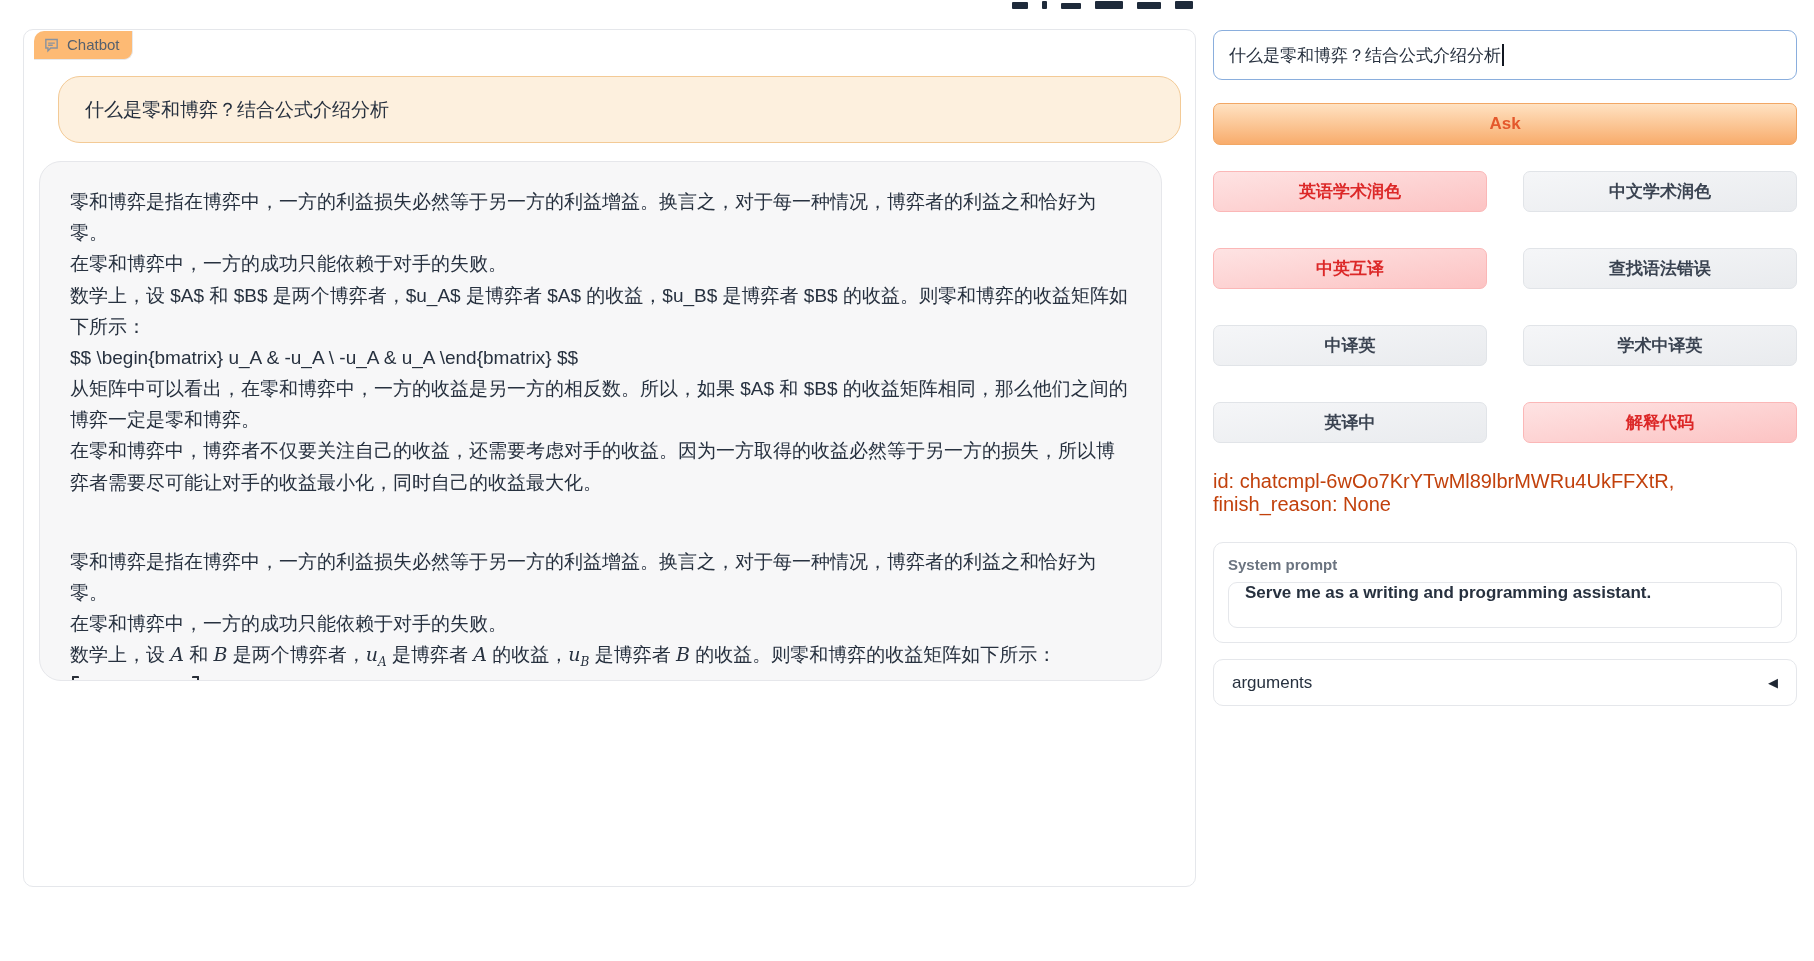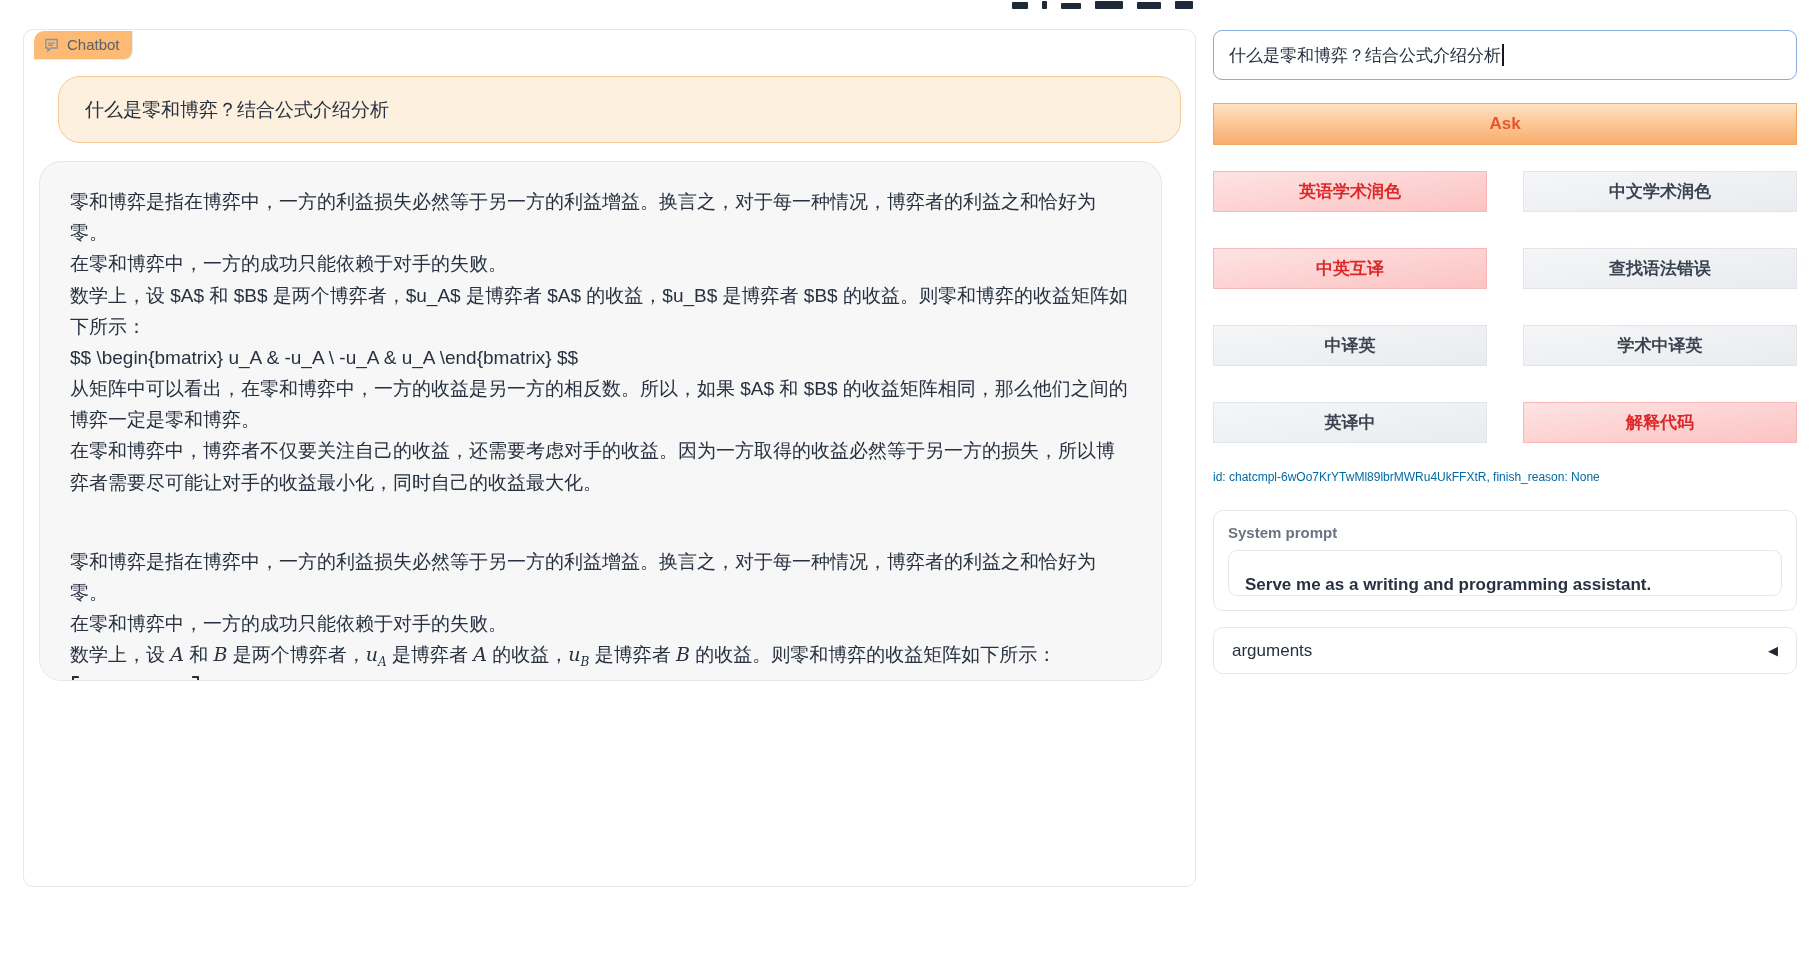--- a/index.html
+++ b/index.html
@@ -37,40 +37,40 @@
   .matrix .cells { display:grid; grid-template-columns:auto auto; column-gap:22px; row-gap:0;
     padding:1px 10px; font-size:18px; line-height:1.35; }
   .matrix .cell { text-align:center; }
 
   
   .controls { position:absolute; left:1213px; top:30px; width:584px; }
   .query-box { width:100%; height:50px; background:#fff; border:1.6px solid #8aaedd; border-radius:9px;
     display:flex; align-items:center; padding:0 15px; font-size:17px; color:#27313f; }
   .caret { display:inline-block; width:1.6px; height:22px; background:#121721; margin-left:1px; }
 
-  .btn { display:flex; align-items:center; justify-content:center; border-radius:0;
+  .btn { display:flex; align-items:center; justify-content:center; border-radius:7px;
     font-size:17px; font-weight:600; cursor:pointer; }
   .ask-btn { margin-top:23px; height:42px;
     background:linear-gradient(to bottom,#ffe2c2 0%,#f8ac6c 100%);
     border:1px solid #f2a765; color:#e4582c; }
 
   .btn-grid { margin-top:26px; display:grid; grid-template-columns:1fr 1fr;
     column-gap:18px; row-gap:27px;gap:36px; }
   .btn-grid .btn { height:41px; }
   .btn-secondary { background:linear-gradient(to bottom right,#f5f6f8 0%,#e9ebee 100%);
     border:1px solid #e1e4e8; color:#3a4351; }
   .btn-stop { background:linear-gradient(to bottom right,#fee3e3 0%,#fcc3c3 100%);
     border:1px solid #fbb7b7; color:#dc2828; }
 
-  .status-line { margin-top:27px; font-size:12px; color:#0369a1; }
+  .status-line { margin-top:27px; font-size:20px; color:#c2410c; }
 
   .group-box { margin-top:26px; border:1px solid #e5e7eb; border-radius:10px; padding:13px 14px 14px;font-weight:bold; }
   .group-label { font-size:15px; color:#6b7480; margin-bottom:9px; }
   .group-input { height:46px; background:#fff; border:1px solid #e5e7eb; border-radius:9px;
-    display:flex; align-items:flex-end; padding:0 16px; font-size:17px; color:#27313f; }
+    display:flex; align-items:flex-start; padding:0 16px; font-size:17px; color:#27313f; }
 
   .accordion { margin-top:16px; height:47px; border:1px solid #e5e7eb; border-radius:10px;
     display:flex; align-items:center; justify-content:space-between; padding:12px 18px;
     font-size:17px; color:#27313f; cursor:pointer; background:#fff; }
   .accordion .tri { font-size:13px; color:#1f2733; }
 </style>
 </head>
 <body>
 
 <div class="clipped-heading">

